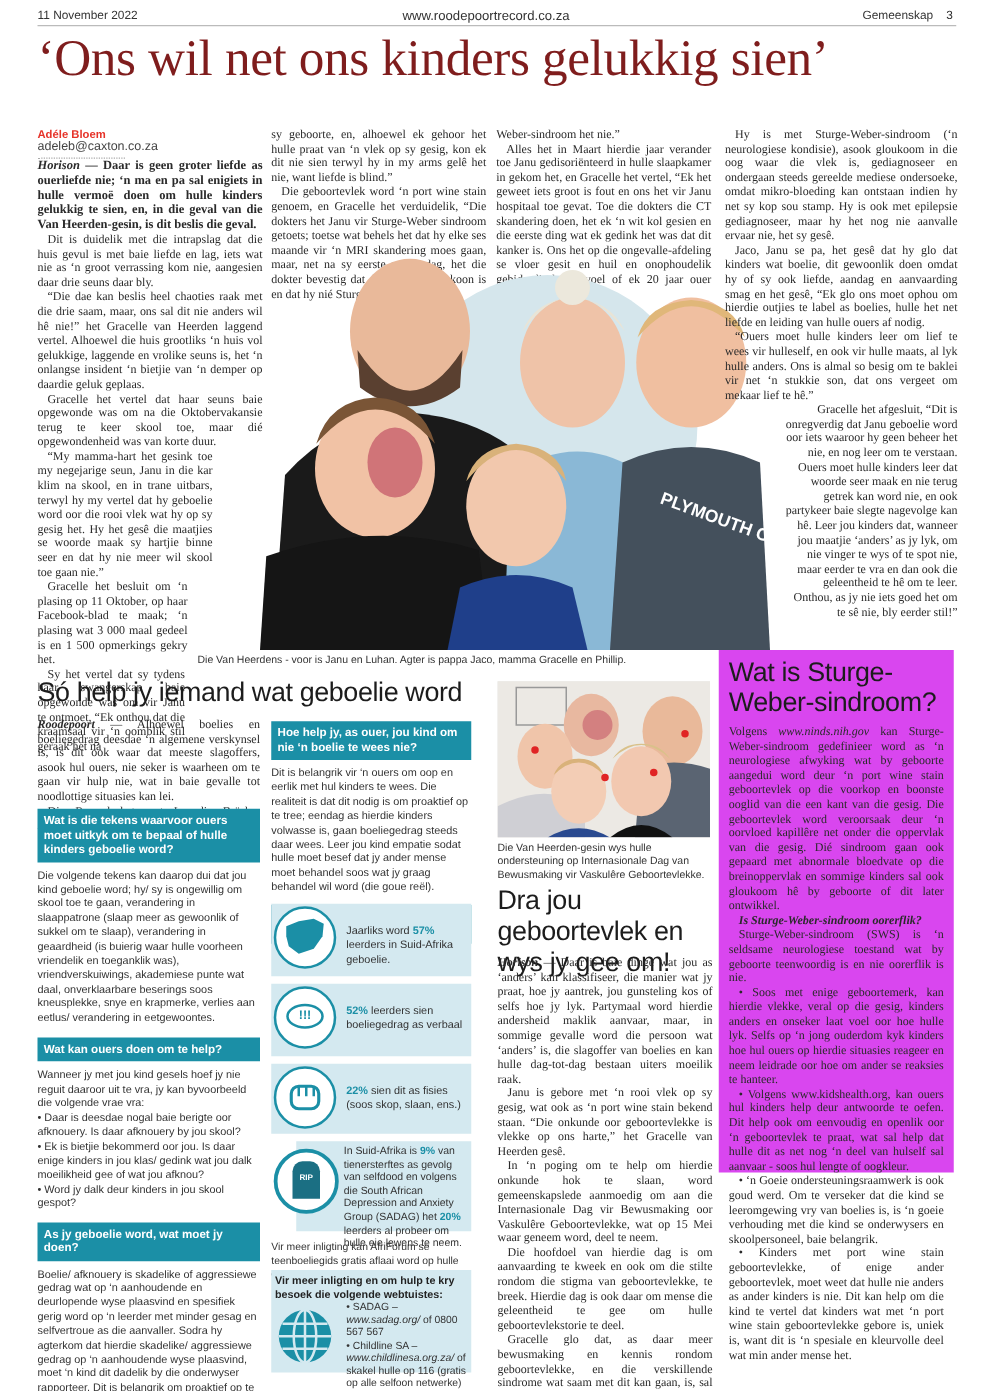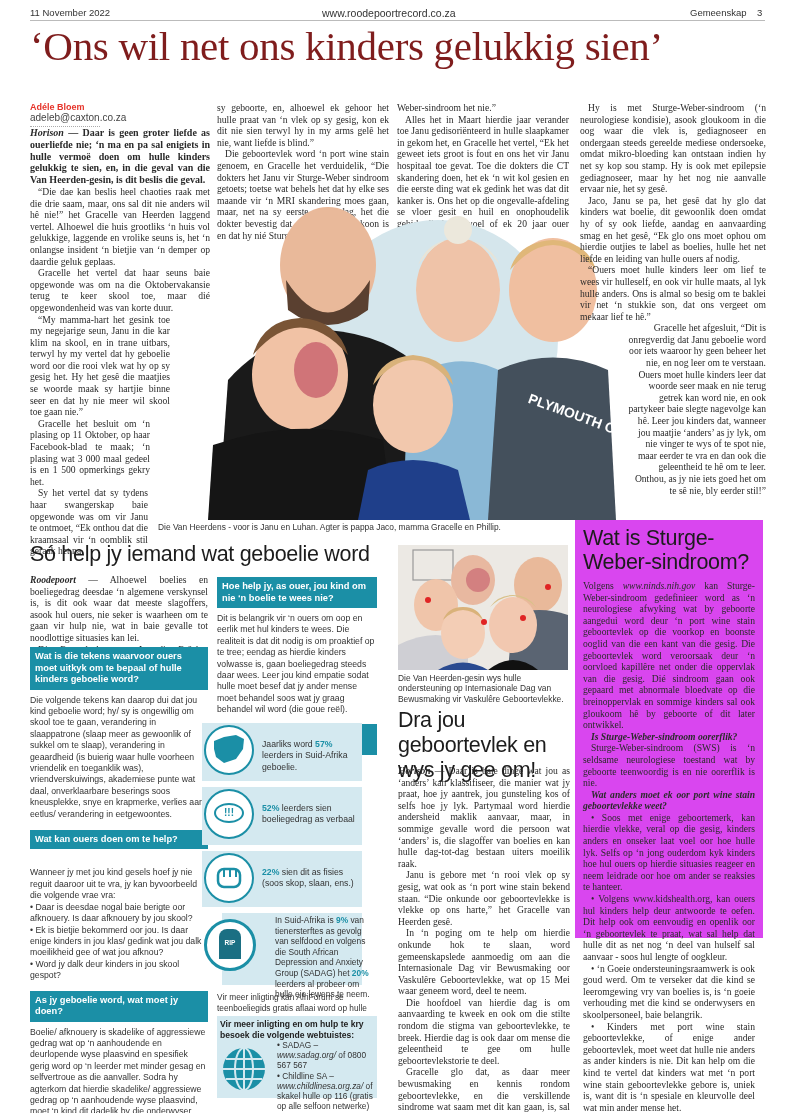--- a/index.html
+++ b/index.html
@@ -34,20 +34,21 @@
 <div class="abs rule"></div>
 
 <div class="abs headline">‘Ons wil net ons kinders gelukkig sien’</div>
 
 <div class="abs" style="left:30px;top:102px;width:180px">
   <div class="byline-name">Adéle Bloem</div>
   <div class="byline-mail">adeleb@caxton.co.za</div>
 </div>
 <div class="abs serif" style="left:30px;top:127px;width:180px">
   <p class="noind lead" style="font-weight:bold;font-size:10px;line-height:11.8px;margin-bottom:0"><i>Horison</i><span> — Daar is geen groter liefde as ouerliefde nie; ‘n ma en pa sal enigiets in hulle vermoë doen om hulle kinders gelukkig te sien, en, in die geval van die Van Heerden-gesin, is dit beslis die geval.</span></p>
+  <p>Dit is duidelik met die intrapslag dat die huis gevul is met baie liefde en lag, iets wat nie as ‘n groot verrassing kom nie, aangesien daar drie seuns daar bly.</p>
   <p>“Die dae kan beslis heel chaoties raak met die drie saam, maar, ons sal dit nie anders wil hê nie!” het Gracelle van Heerden laggend vertel. Alhoewel die huis grootliks ‘n huis vol gelukkige, laggende en vrolike seuns is, het ‘n onlangse insident ‘n bietjie van ‘n demper op daardie geluk geplaas.</p>
   <p>Gracelle het vertel dat haar seuns baie opgewonde was om na die Oktobervakansie terug te keer skool toe, maar dié opgewondenheid was van korte duur.</p>
   <p style="width:140px">“My mamma-hart het gesink toe my negejarige seun, Janu in die kar klim na skool, en in trane uitbars, terwyl hy my vertel dat hy geboelie word oor die rooi vlek wat hy op sy gesig het. Hy het gesê die maatjies se woorde maak sy hartjie binne seer en dat hy nie meer wil skool toe gaan nie.”</p>
   <p style="width:120px">Gracelle het besluit om ‘n plasing op 11 Oktober, op haar Facebook-blad te maak; ‘n plasing wat 3 000 maal gedeel is en 1 500 opmerkings gekry het.</p>
   <p style="width:118px">Sy het vertel dat sy tydens haar swangerskap baie opgewonde was om vir Janu te ontmoet, “Ek onthou dat die kraamsaal vir ‘n oomblik stil geraak het na</p>
 </div>
 
 <div class="abs serif" style="left:217px;top:102px;width:172px">
   <p class="noind">sy geboorte, en, alhoewel ek gehoor het hulle praat van ‘n vlek op sy gesig, kon ek dit nie sien terwyl hy in my arms gelê het nie, want liefde is blind.”</p>
   <p><span>Die geboortevlek word ‘n port wine stain genoem, en Gracelle het verduidelik, “Die dokters het Janu vir Sturge-Weber sindroom getoets; toetse wat behels het dat hy elke ses maande vir ‘n MRI skandering moes gaan, maar, net na sy eerste verjaardag, het die dokter bevestig dat die skandering skoon is en dat hy nié Sturge-</span></p>
@@ -100,37 +101,37 @@
 
 <div class="abs serif" style="left:30px;top:574px;width:178px">
   <p class="noind"><b><i>Roodepoort</i></b><span> — Alhoewel boelies en boeliegedrag deesdae ‘n algemene verskynsel is, is dit ook waar dat meeste slagoffers, asook hul ouers, nie seker is waarheen om te gaan vir hulp nie, wat in baie gevalle tot noodlottige situasies kan lei.</span></p>
   <p>Die Record het met Leandie Bräsler, AfriForum se bestuurder vir jeugleierskap gepraat en sy het die volgende gedeel:</p>
 </div>
 
 <div class="abs" style="left:30px;top:647px;width:178px">
   <div class="teal-bar">Wat is die tekens waarvoor ouers moet uitkyk om te bepaal of hulle kinders geboelie word?</div>
   <div class="sans" style="margin-top:5px">Die volgende tekens kan daarop dui dat jou kind geboelie word; hy/ sy is ongewillig om skool toe te gaan, verandering in slaappatrone (slaap meer as gewoonlik of sukkel om te slaap), verandering in geaardheid (is buierig waar hulle voorheen vriendelik en toeganklik was), vriendverskuiwings, akademiese punte wat daal, onverklaarbare beserings soos kneusplekke, snye en krapmerke, verlies aan eetlus/ verandering in eetgewoontes.</div>
   <div class="teal-bar" style="margin-top:10px">Wat kan ouers doen om te help?</div>
-  <div class="sans" style="margin-top:18px">
+  <div class="sans" style="margin-top:5px">
     <div>Wanneer jy met jou kind gesels hoef jy nie reguit daaroor uit te vra, jy kan byvoorbeeld die volgende vrae vra:</div>
     <div>• Daar is deesdae nogal baie berigte oor afknouery. Is daar afknouery by jou skool?</div>
     <div>• Ek is bietjie bekommerd oor jou. Is daar enige kinders in jou klas/ gedink wat jou dalk moeilikheid gee of wat jou afknou?</div>
     <div>• Word jy dalk deur kinders in jou skool gespot?</div>
   </div>
   <div class="teal-bar" style="margin-top:9px">As jy geboelie word, wat moet jy doen?</div>
   <div class="sans" style="margin-top:5px">Boelie/ afknouery is skadelike of aggressiewe gedrag wat op ‘n aanhoudende en deurlopende wyse plaasvind en spesifiek gerig word op ‘n leerder met minder gesag en selfvertroue as die aanvaller. Sodra hy agterkom dat hierdie skadelike/ aggressiewe gedrag op ‘n aanhoudende wyse plaasvind, moet ‘n kind dit dadelik by die onderwyser rapporteer. Dit is belangrik om proaktief op te tree en om hierdie gedrag hok te slaan voordat dit erger word.</div>
 </div>
 
 <div class="abs" style="left:217px;top:577px;width:160px">
   <div class="teal-bar">Hoe help jy, as ouer, jou kind om nie ‘n boelie te wees nie?</div>
   <div class="sans" style="margin-top:5px">Dit is belangrik vir ‘n ouers om oop en eerlik met hul kinders te wees. Die realiteit is dat dit nodig is om proaktief op te tree; eendag as hierdie kinders volwasse is, gaan boeliegedrag steeds daar wees. Leer jou kind empatie sodat hulle moet besef dat jy ander mense moet behandel soos wat jy graag behandel wil word (die goue reël).</div>
   <div class="teal-bar" style="margin-top:8px">Leandie het ook die volgende statistieke gedeel:</div>
 </div>
 
-<div class="abs" style="left:202px;top:723px;width:160px;height:262px">
+<div class="abs" style="left:217px;top:723px;width:160px;height:262px">
   <div class="stat-row" style="top:0;height:58px"></div>
   <div class="circle" style="left:2px;top:2px;width:50px;height:50px">
     <svg width="45" height="45" viewBox="0 0 45 45">
         <path d="M8 14 L18 10 L30 8 L38 12 L37 22 L30 32 L18 36 L10 30 L8 22Z" fill="#1b8fa6"></path>
       </svg>
   </div>
   <div class="sans abs" style="left:60px;top:16px;width:98px"><span>Jaarliks word </span><span class="teal">57%</span><span> leerders in Suid-Afrika geboelie.</span></div>
 
   <div class="stat-row" style="top:64px;height:58px"></div>
   <div class="circle" style="left:2px;top:66px;width:50px;height:50px">
@@ -210,20 +211,19 @@
   <p>Die hoofdoel van hierdie dag is om aanvaarding te kweek en ook om die stilte rondom die stigma van geboortevlekke, te breek. Hierdie dag is ook daar om mense die geleentheid te gee om hulle geboortevlekstorie te deel.</p>
   <p><span>Gracelle glo dat, as daar meer bewusmaking en kennis rondom geboortevlekke, en die verskillende sindrome wat saam met dit kan gaan, is, sal die wêreld ‘n beter plek wees, want kennis is mag, en sy het gesê, “Ons moet ons kinders leer om te wil verstaan. Om, wanneer hulle maatjie anders lyk, eerder vrae te vra as om lelik te wees omdat hul nie verstaan nie”. Vir meer inligting besoek gerus</span> </p>
 </div>
 
 <div class="abs sidebar">
   <div class="h2" style="position:absolute;left:8px;top:6px;width:175px;font-size:21.5px;line-height:24px">Wat is Sturge-Weber-sindroom?</div>
   <div class="serif" style="position:absolute;left:8px;top:60px;width:172px">
     <p class="noind"><span>Volgens </span><i>www.ninds.nih.gov</i><span> kan Sturge-Weber-sindroom gedefinieer word as ‘n neurologiese afwyking wat by geboorte aangedui word deur ‘n port wine stain geboortevlek op die voorkop en boonste ooglid van die een kant van die gesig. Die geboortevlek word veroorsaak deur ‘n oorvloed kapillêre net onder die oppervlak van die gesig. Dié sindroom gaan ook gepaard met abnormale bloedvate op die breinoppervlak en sommige kinders sal ook gloukoom hê by geboorte of dit later ontwikkel.</span></p>
     <p><b><i>Is Sturge-Weber-sindroom oorerflik?</i></b></p>
     <p>Sturge-Weber-sindroom (SWS) is ‘n seldsame neurologiese toestand wat by geboorte teenwoordig is en nie oorerflik is nie.</p>
-    <p><b><i>Wat anders moet ek oor port wine stain geboortevlekke weet?</i></b></p>
     <p>• Soos met enige geboortemerk, kan hierdie vlekke, veral op die gesig, kinders anders en onseker laat voel oor hoe hulle lyk. Selfs op ‘n jong ouderdom kyk kinders hoe hul ouers op hierdie situasies reageer en neem leidrade oor hoe om ander se reaksies te hanteer.</p>
     <p>• Volgens www.kidshealth.org, kan ouers hul kinders help deur antwoorde te oefen. Dit help ook om eenvoudig en openlik oor ‘n geboortevlek te praat, wat sal help dat hulle dit as net nog ‘n deel van hulself sal aanvaar - soos hul lengte of oogkleur.</p>
     <p>• ‘n Goeie ondersteuningsraamwerk is ook goud werd. Om te verseker dat die kind se leeromgewing vry van boelies is, is ‘n goeie verhouding met die kind se onderwysers en skoolpersoneel, baie belangrik.</p>
     <p>• Kinders met port wine stain geboortevlekke, of enige ander geboortevlek, moet weet dat hulle nie anders as ander kinders is nie. Dit kan help om die kind te vertel dat kinders wat met ‘n port wine stain geboortevlekke gebore is, uniek is, want dit is ‘n spesiale en kleurvolle deel wat min ander mense het.</p>
 
   </div>
 </div>
 
 </body></html>

